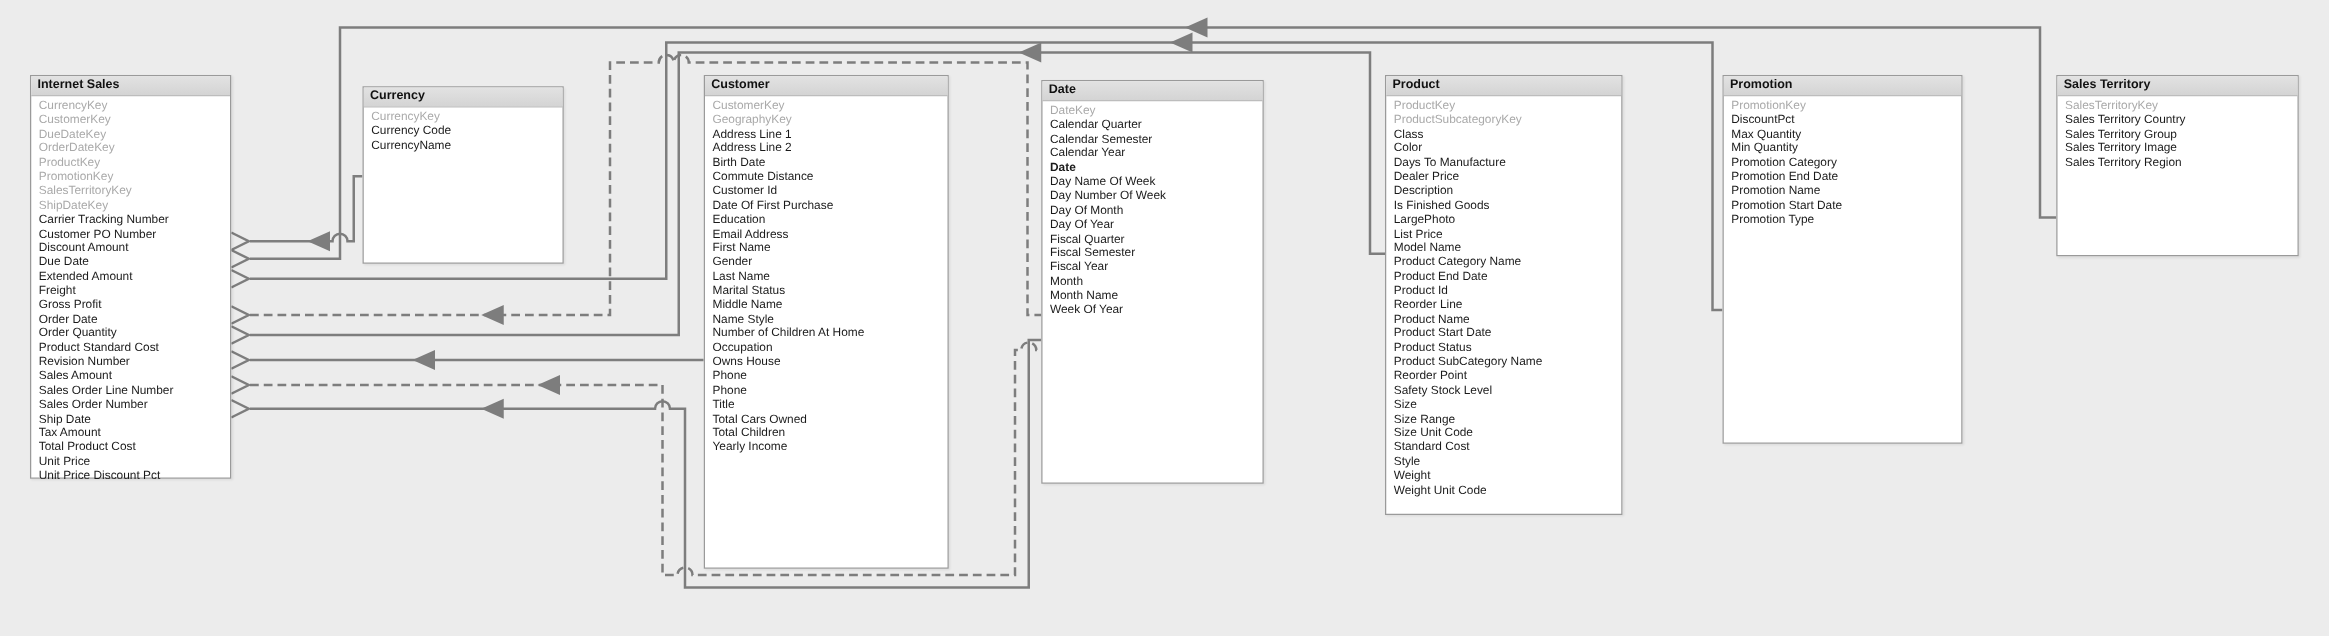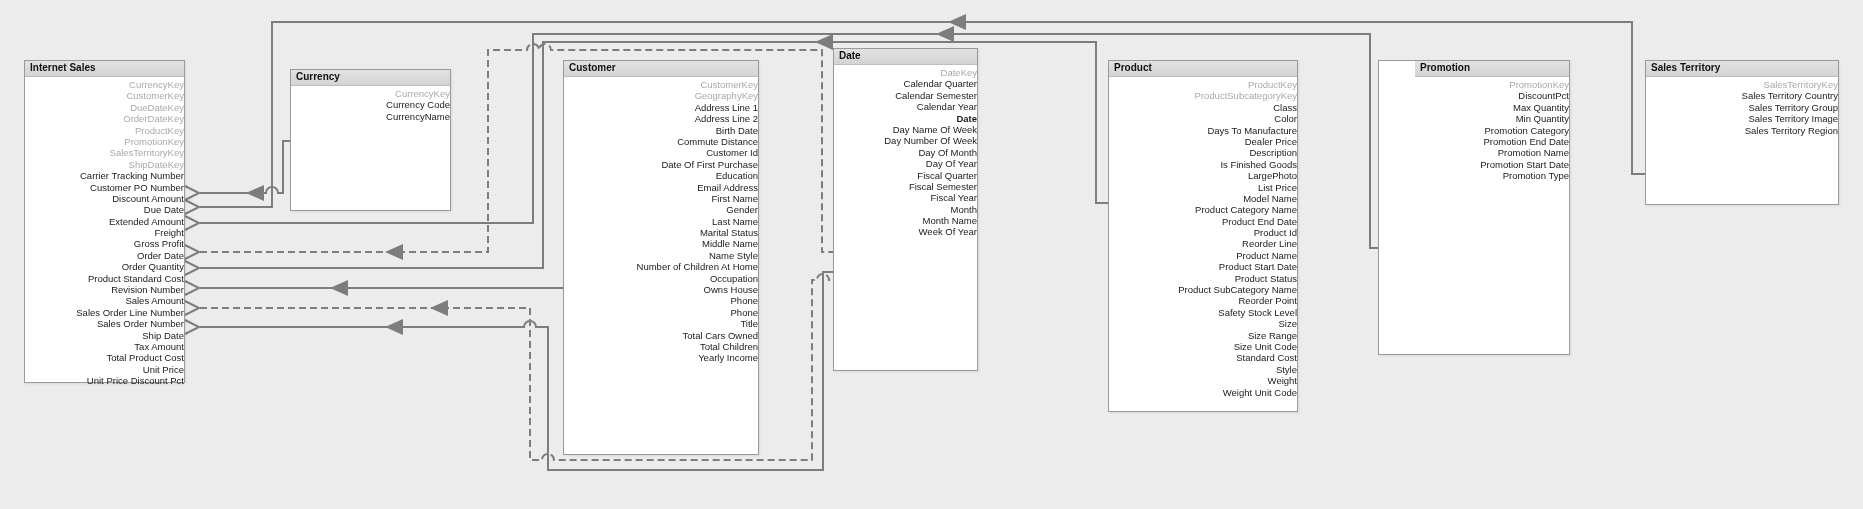--- a/index.html
+++ b/index.html
@@ -3,21 +3,21 @@
 <meta charset="utf-8">
 <style>
   html,body{margin:0;padding:0;background:#ececec;}
   #canvas{position:relative;width:1863px;height:509px;background:#ececec;overflow:hidden;
           font-family:"Liberation Sans",sans-serif;}
   #wires{position:absolute;left:0;top:0;z-index:1;}
   .tbl{position:absolute;z-index:2;background:#ffffff;border:1px solid #9a9a9a;
        box-shadow:1px 1px 2px rgba(0,0,0,0.08);box-sizing:border-box;}
   .tbl-header{height:14px;background:linear-gradient(#e2e2e2,#d4d4d4);border-bottom:1px solid #bdbdbd;
        font-size:10px;font-weight:bold;color:#111;padding:1px 0 0 5px;white-space:nowrap;overflow:hidden;}
-  .tbl-body{padding-top:2px;text-align:right;}
+  .tbl-body{padding-top:2px;}
   .col-row{height:11.4px;line-height:11.4px;font-size:9.5px;color:#1a1a1a;padding-left:6px;
        white-space:nowrap;overflow:hidden;}
   .col-row.muted{color:#a9a9a9;}
   .col-row.bold{font-weight:bold;}
 </style>
 </head>
 <body>
 
 <div id="canvas">
   <svg id="wires" width="1863" height="509">
@@ -125,21 +125,21 @@
         <div class="col-row">Occupation</div>
         <div class="col-row">Owns House</div>
         <div class="col-row">Phone</div>
         <div class="col-row">Phone</div>
         <div class="col-row">Title</div>
         <div class="col-row">Total Cars Owned</div>
         <div class="col-row">Total Children</div>
         <div class="col-row">Yearly Income</div>
       </div>
     </div>
-    <div class="tbl" style="left: 833px; top: 48px; width: 145px; height: 323px;">
+    <div class="tbl" style="left: 833px; top: 64px; width: 178px; height: 323px;">
       <div class="tbl-header">Date</div>
       <div class="tbl-body">
         <div class="col-row muted">DateKey</div>
         <div class="col-row">Calendar Quarter</div>
         <div class="col-row">Calendar Semester</div>
         <div class="col-row">Calendar Year</div>
         <div class="col-row bold">Date</div>
         <div class="col-row">Day Name Of Week</div>
         <div class="col-row">Day Number Of Week</div>
         <div class="col-row">Day Of Month</div>
@@ -178,21 +178,21 @@
         <div class="col-row">Safety Stock Level</div>
         <div class="col-row">Size</div>
         <div class="col-row">Size Range</div>
         <div class="col-row">Size Unit Code</div>
         <div class="col-row">Standard Cost</div>
         <div class="col-row">Style</div>
         <div class="col-row">Weight</div>
         <div class="col-row">Weight Unit Code</div>
       </div>
     </div>
-    <div class="tbl" style="left: 1378px; top: 60px; width: 192px; height: 295px; padding-left: 36px;">
+    <div class="tbl" style="left: 1378px; top: 60px; width: 192px; height: 295px;">
       <div class="tbl-header">Promotion</div>
       <div class="tbl-body">
         <div class="col-row muted">PromotionKey</div>
         <div class="col-row">DiscountPct</div>
         <div class="col-row">Max Quantity</div>
         <div class="col-row">Min Quantity</div>
         <div class="col-row">Promotion Category</div>
         <div class="col-row">Promotion End Date</div>
         <div class="col-row">Promotion Name</div>
         <div class="col-row">Promotion Start Date</div>

